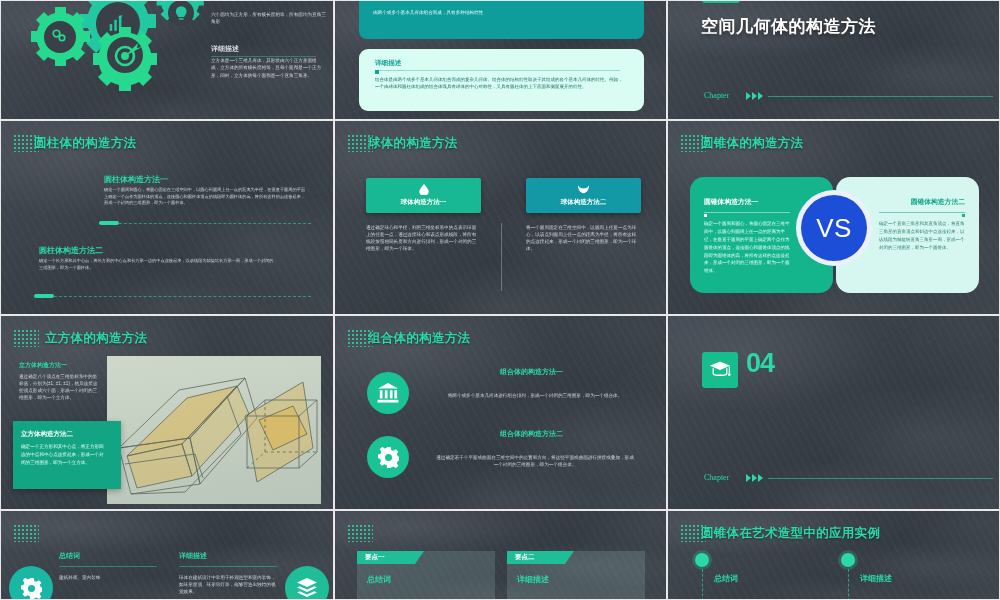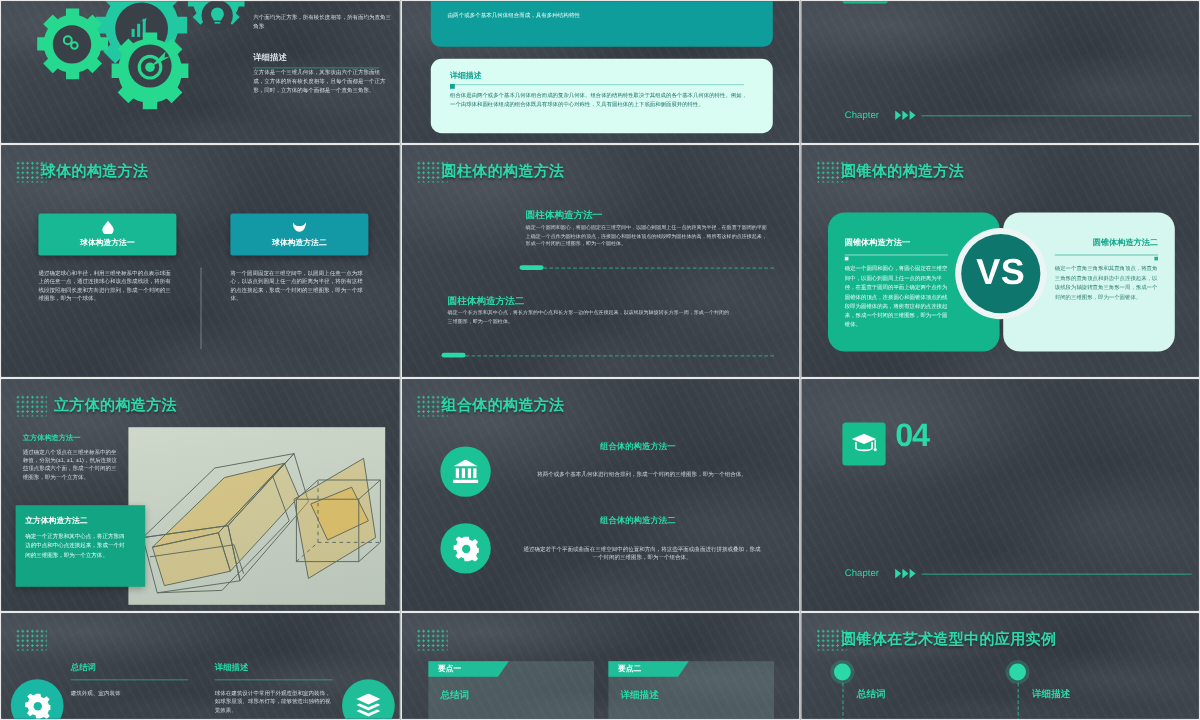--- a/index.html
+++ b/index.html
@@ -96,20 +96,21 @@
     position: absolute;
     color: #2ad8a8;
     font-weight: bold;
     font-size: 27px;
     letter-spacing: -1px;
   }
   .ch-word {
     position: absolute;
     color: #2ad8a8;
     font-size: 8px;
+    font-family: Liberation Serif, serif;
   }
   .ch-rule {
     position: absolute;
     height: 1px;
     background: #2ad8a8;
     opacity: .55;
   }
   .chev { position: absolute; display: flex; gap: 1px; }
   .chev i {
     display: block;
@@ -155,24 +156,24 @@
     border-radius: 14px;
   }
   .vs-card-r {
     position: absolute;
     background: #d6f7ef;
     border-radius: 14px;
   }
   .vs-circle {
     position: absolute;
     border-radius: 50%;
-    background: #0f766e;
+    background: #1d4ed8;
     border: 5px solid rgba(255,255,255,.92);
     display: flex; align-items: center; justify-content: center;
-    color: #fff; font-weight: bold; font-size: 30px;
+    color: #fff; font-weight: normal; font-size: 26px;
     letter-spacing: .5px;
   }
   .hr-teal { position: absolute; height: 1px; background: rgba(255,255,255,.45); }
   .hr-teal2 { position: absolute; height: 1px; background: rgba(20,160,140,.5); }
   .sqdot { position: absolute; width: 3px; height: 3px; background: #ffffff; }
   .sqdot.dark { background: #14b58c; }
 
   
   .photo {
     position: absolute;
@@ -300,68 +301,69 @@
         <div style="position:absolute;left:16px;top:10px;font-size:6.6px;font-weight:bold;color:#12a394;border-bottom:1px solid rgba(18,163,148,.35);padding-bottom:2px;width:245px;">详细描述</div>
         <div style="position:absolute;left:16px;top:21px;width:4px;height:4px;background:#12a394;"></div>
         <div style="position:absolute;left:16px;top:27px;width:250px;font-size:4.5px;line-height:1.65;color:#196f67;">组合体是由两个或多个基本几何体组合而成的复杂几何体。组合体的结构特性取决于其组成的各个基本几何体的特性。例如，一个由球体和圆柱体组成的组合体既具有球体的中心对称性，又具有圆柱体的上下底面和侧面展开的特性。</div>
       </div>
     </div>
   </div>
 
   <div class="slide">
     <div class="sc">
       <div class="ch-badge" style="left:34px;top:-16px;width:38px;height:18px;"></div>
+      <div class="ch-title" style="left:33px;top:14px;">空间几何体的构造方法</div>
       <div class="ch-word" style="left:36px;top:90px;">Chapter</div>
       <div class="chev" style="left:78px;top:91px;">
           <i></i>
           <i></i>
           <i></i>
         </div>
       <div class="ch-rule" style="left:100px;top:95px;width:225px;"></div>
     </div>
   </div>
 
   <div class="slide">
     <div class="sc">
       <div class="dots" style="left:12px;top:13px;"></div>
+      <div class="stitle" style="left:33px;top:14px;">圆柱体的构造方法</div>
+
+      <div style="position:absolute;left:103px;top:53px;font-size:8px;font-weight:bold;color:#2ad8a8;">圆柱体构造方法一</div>
+      <div class="tiny2" style="position:absolute;left:103px;top:66px;width:205px;">确定一个圆周和圆心，将圆心固定在三维空间中，以圆心到圆周上任一点的距离为半径，在垂直于圆周的平面上确定一个点作为圆柱体的顶点，连接圆心和圆柱体顶点的线段即为圆柱体的高，将所有这样的点连接起来，形成一个封闭的三维图形，即为一个圆柱体。</div>
+      <div class="dashrule" style="left:98px;top:102px;width:212px;"></div>
+      <div class="pill" style="left:98px;top:100px;width:20px;"></div>
+
+      <div style="position:absolute;left:38px;top:124px;font-size:8px;font-weight:bold;color:#2ad8a8;">圆柱体构造方法二</div>
+      <div class="tiny2" style="position:absolute;left:38px;top:137px;width:235px;">确定一个长方形和其中心点，将长方形的中心点和长方形一边的中点连接起来，以该线段为轴旋转长方形一周，形成一个封闭的三维图形，即为一个圆柱体。</div>
+      <div class="dashrule" style="left:33px;top:175px;width:277px;"></div>
+      <div class="pill" style="left:33px;top:173px;width:20px;"></div>
+    </div>
+  </div>
+
+  <div class="slide">
+    <div class="sc">
+      <div class="dots" style="left:12px;top:13px;"></div>
       <div class="stitle" style="left:33px;top:14px;">球体的构造方法</div>
 
       <div class="btn-box" style="left:31px;top:57px;width:115px;height:35px;background:#18b894;">
         <svg width="10" height="11" viewBox="0 0 12 14">
             <path d="M6 0 C2 5 0 7.5 0 9.5 A6 6 0 0 0 12 9.5 C12 7.5 10 5 6 0z" fill="#fff"></path>
           </svg>
         <span>球体构造方法一</span>
       </div>
       <div class="btn-box" style="left:191px;top:57px;width:115px;height:35px;background:#1399a6;">
         <svg width="11" height="10" viewBox="0 0 14 12">
             <path d="M0 0 C0 6 3 10 7 10 C11 10 14 6 14 0 C12 3.5 10 4 7 4 C4 4 2 3.5 0 0z" fill="#fff"></path>
           </svg>
         <span>球体构造方法二</span>
       </div>
 
       <div class="tiny" style="position:absolute;left:31px;top:103px;width:113px;">通过确定球心和半径，利用三维坐标系中的点表示球面上的任意一点，通过连接球心和该点形成线段，将所有线段按照相同长度和方向进行排列，形成一个封闭的三维图形，即为一个球体。</div>
       <div class="vline" style="left:166px;top:102px;height:68px;"></div>
       <div class="tiny" style="position:absolute;left:191px;top:103px;width:113px;">将一个圆周固定在三维空间中，以圆周上任意一点为球心，以该点到圆周上任一点的距离为半径，将所有这样的点连接起来，形成一个封闭的三维图形，即为一个球体。</div>
-    </div>
-  </div>
-
-  <div class="slide">
-    <div class="sc">
-      <div class="dots" style="left:12px;top:13px;"></div>
-      <div class="stitle" style="left:33px;top:14px;">圆柱体的构造方法</div>
-
-      <div style="position:absolute;left:103px;top:53px;font-size:8px;font-weight:bold;color:#2ad8a8;">圆柱体构造方法一</div>
-      <div class="tiny2" style="position:absolute;left:103px;top:66px;width:205px;">确定一个圆周和圆心，将圆心固定在三维空间中，以圆心到圆周上任一点的距离为半径，在垂直于圆周的平面上确定一个点作为圆柱体的顶点，连接圆心和圆柱体顶点的线段即为圆柱体的高，将所有这样的点连接起来，形成一个封闭的三维图形，即为一个圆柱体。</div>
-      <div class="dashrule" style="left:98px;top:102px;width:212px;"></div>
-      <div class="pill" style="left:98px;top:100px;width:20px;"></div>
-
-      <div style="position:absolute;left:38px;top:124px;font-size:8px;font-weight:bold;color:#2ad8a8;">圆柱体构造方法二</div>
-      <div class="tiny2" style="position:absolute;left:38px;top:137px;width:235px;">确定一个长方形和其中心点，将长方形的中心点和长方形一边的中点连接起来，以该线段为轴旋转长方形一周，形成一个封闭的三维图形，即为一个圆柱体。</div>
-      <div class="dashrule" style="left:33px;top:175px;width:277px;"></div>
-      <div class="pill" style="left:33px;top:173px;width:20px;"></div>
     </div>
   </div>
 
   <div class="slide">
     <div class="sc">
       <div class="dots" style="left:12px;top:13px;"></div>
       <div class="stitle" style="left:33px;top:14px;">圆锥体的构造方法</div>
 
       <div class="vs-card-l" style="left:22px;top:56px;width:143px;height:116px;">
         <div style="position:absolute;left:14px;top:20px;font-size:6.8px;font-weight:bold;color:#ffffff;">圆锥体构造方法一</div>

